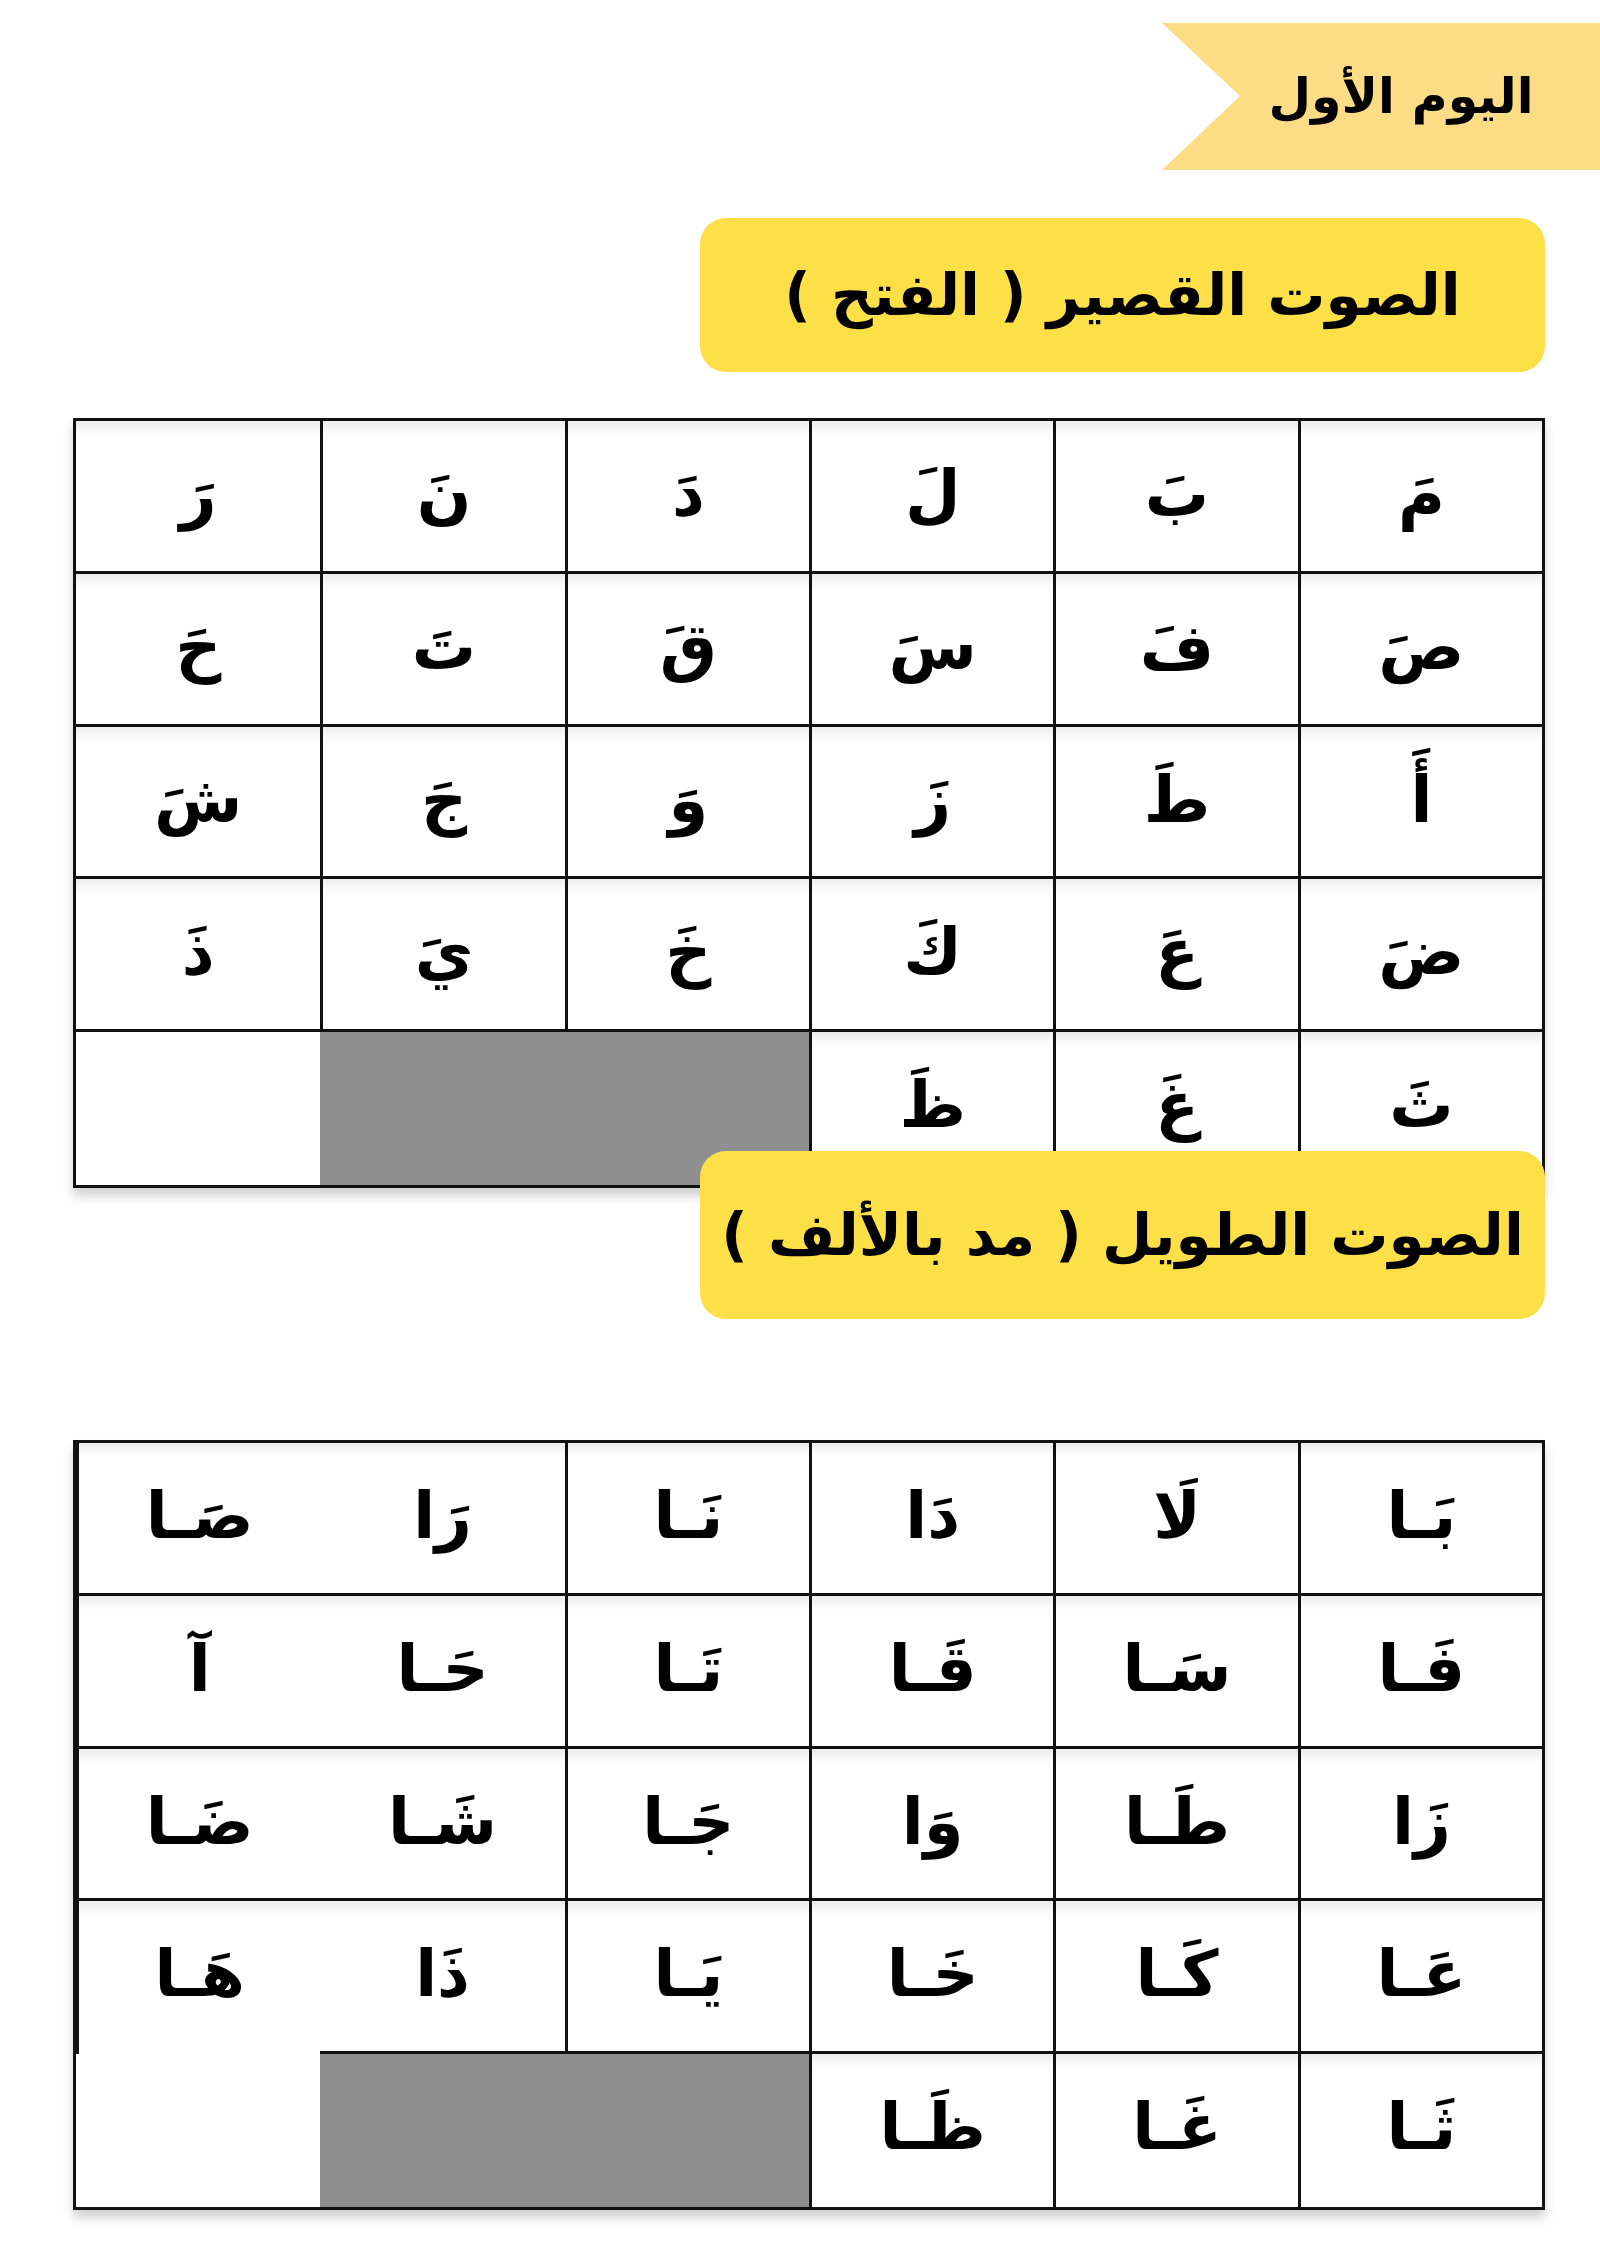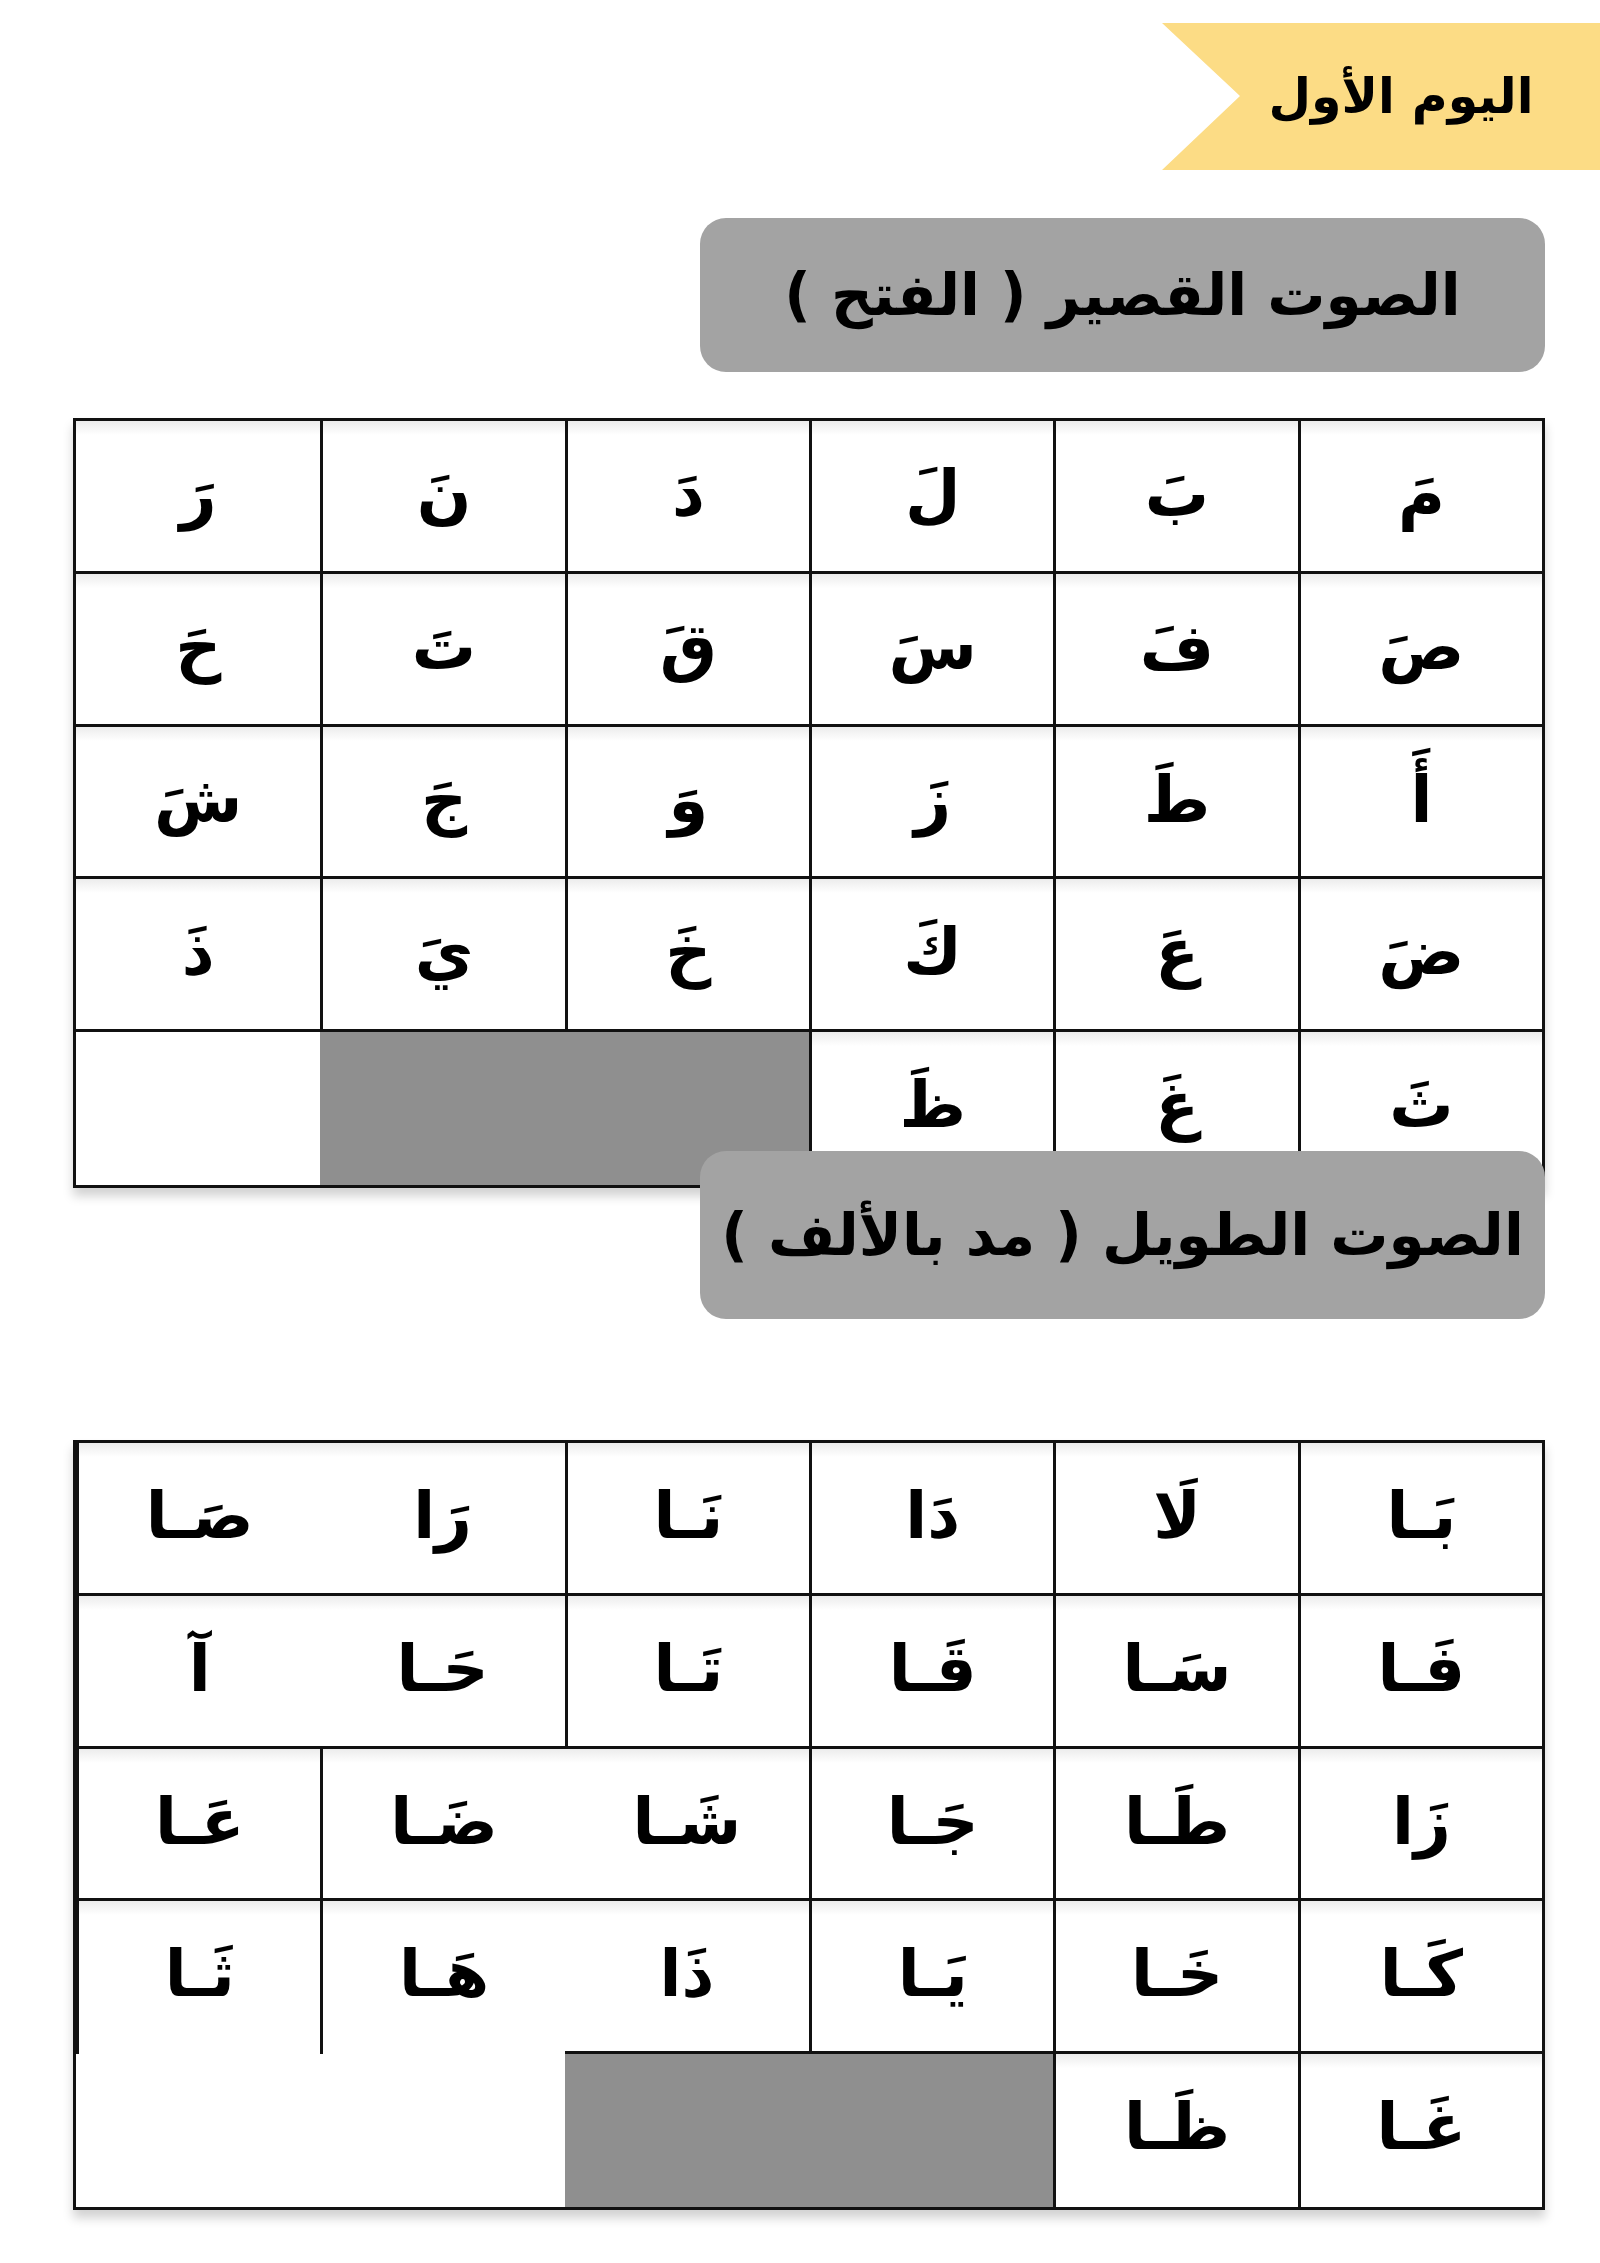--- a/index.html
+++ b/index.html
@@ -5,21 +5,21 @@
   html, body { margin:0; padding:0; background:#ffffff; }
   body { width:1600px; height:2263px; position:relative; overflow:hidden;
          font-family:"DejaVu Sans", sans-serif; color:#000; }
 
   .day-banner { position:absolute; left:1162px; top:23px; width:438px; height:147px; }
   .day-banner svg { position:absolute; inset:0; }
   .day-banner .txt { position:absolute; left:100px; right:60px; top:0; bottom:0;
       display:flex; align-items:center; justify-content:center;
       font-size:49px; font-weight:bold; direction:rtl; }
 
-  .section-header { position:absolute; left:700px; width:845px; background:#a3a3a3;
+  .section-header { position:absolute; left:700px; width:845px; background:#fde047;
       border-radius:26px; display:flex; align-items:center; justify-content:center;
       font-size:58px; font-weight:bold; direction:rtl; }
   .section-header.h1 { top:218px; height:154px; }
   .section-header.h2 { top:1151px; height:168px; }
 
   .grid { position:absolute; left:73px; width:1472px; height:770px;
       display:grid; grid-template-columns:repeat(6, 1fr); grid-template-rows:repeat(5, 1fr);
       direction:rtl; border:3px solid #111; box-sizing:border-box;
       box-shadow:0 8px 10px rgba(0,0,0,0.18); background:#fff; }
   .grid.g1 { top:418px; }
@@ -91,20 +91,21 @@
   <div class="cell">صَـا</div>
   <div class="cell">فَـا</div>
   <div class="cell">سَـا</div>
   <div class="cell">قَـا</div>
   <div class="cell">تَـا</div>
   <div class="cell last-col">حَـا</div>
 
   <div class="cell">آ</div>
   <div class="cell">زَا</div>
   <div class="cell">طَـا</div>
+  <div class="cell">وَا</div>
   <div class="cell">جَـا</div>
   <div class="cell last-col">شَـا</div>
 
   <div class="cell">ضَـا</div>
   <div class="cell">عَـا</div>
   <div class="cell">كَـا</div>
   <div class="cell">خَـا</div>
   <div class="cell">يَـا</div>
   <div class="cell last-col">ذَا</div>
 

